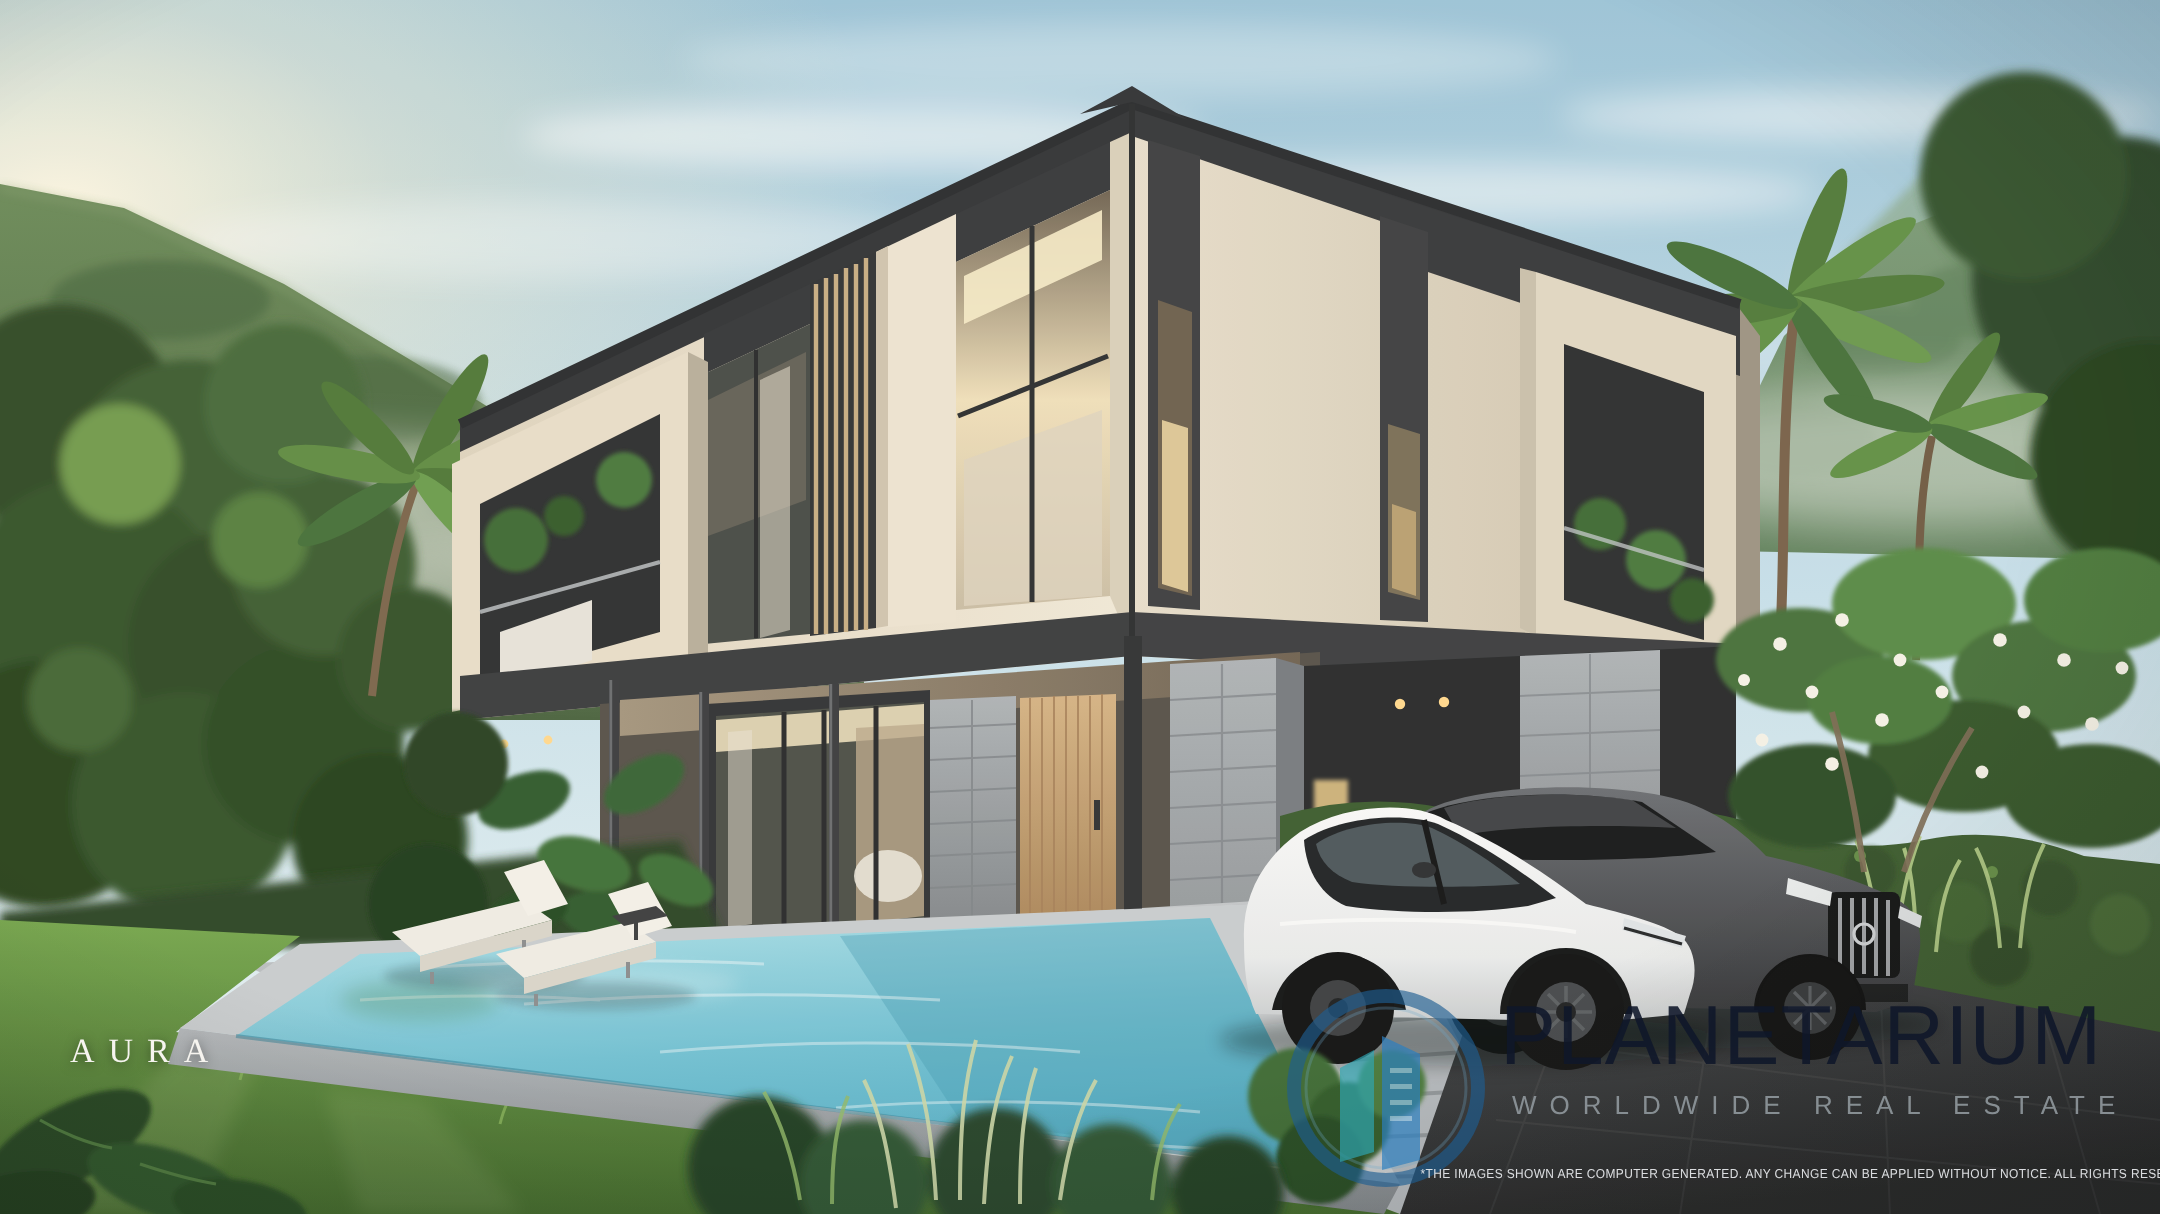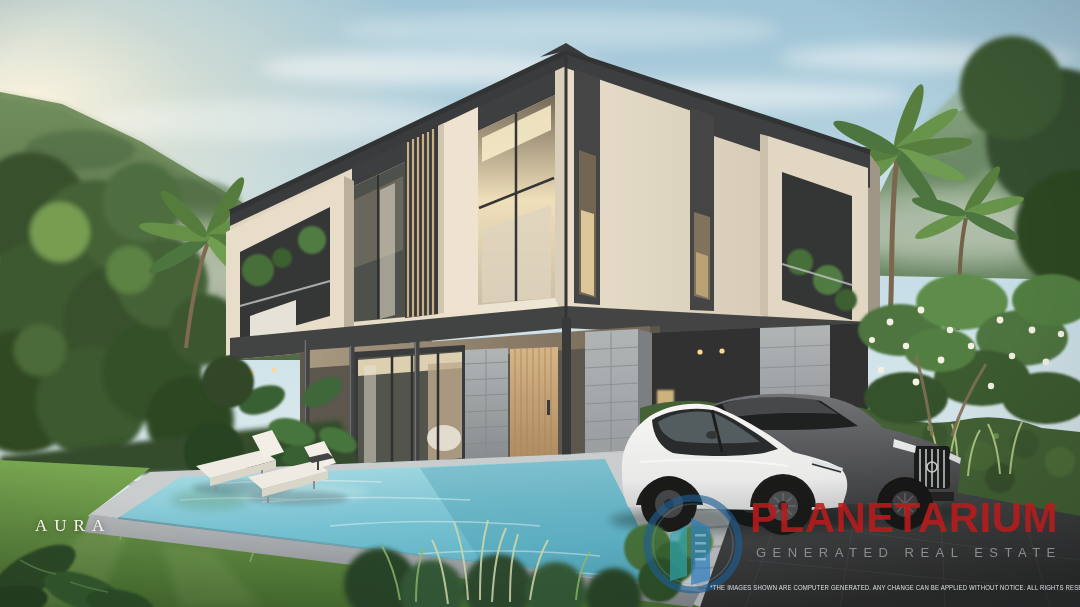--- a/index.html
+++ b/index.html
@@ -3,22 +3,22 @@
 <meta charset="utf-8">
 <style>
   html,body{margin:0;padding:0;background:#111;}
   .stage{position:relative;width:1080px;height:607px;overflow:hidden;background:#a7cfe2;
          font-family:"Liberation Sans",sans-serif;}
   .stage svg.scene{position:absolute;left:0;top:0;}
   .aura{position:absolute;left:35px;top:516px;font-family:"Liberation Serif",serif;
         font-size:17px;letter-spacing:7px;color:#f6f4ef;text-shadow:0 1px 6px rgba(0,0,0,.5);}
   .wm{position:absolute;left:636px;top:488px;width:444px;height:119px;pointer-events:none;}
   .wm-logo{position:absolute;left:0;top:0;opacity:.82;}
-  .wm-brand{position:absolute;left:114px;top:9px;font-weight:bold;font-size:42px;line-height:42px;
-            letter-spacing:.5px;color:#b91c1c;opacity:.88;white-space:nowrap;}
+  .wm-brand{position:absolute;left:114px;top:9px;font-weight:normal;font-size:42px;line-height:42px;
+            letter-spacing:.5px;color:#0f172a;opacity:.88;white-space:nowrap;}
   .wm-tagline{position:absolute;left:120px;top:57px;font-size:13px;letter-spacing:6.5px;
               color:#8e969b;opacity:.92;white-space:nowrap;}
   .disclaimer{position:absolute;left:905px;top:584px;transform:translateX(-50%) scaleX(.92);
               font-size:6.5px;letter-spacing:.2px;color:rgba(233,236,239,.92);white-space:nowrap;}
 </style>
 </head>
 <body>
 
 <div class="stage">
 
@@ -669,18 +669,18 @@
     <polygon points="34,46 51,37 51,88 34,93" opacity=".82" fill="#2ea7b4"></polygon>
     <polygon points="55,30 74,39 74,92 55,97" opacity=".85" fill="#2c7fc0"></polygon>
     <g fill="#cfe8f4" opacity=".55">
       <rect x="59" y="46" width="11" height="2.5"></rect>
           <rect x="59" y="54" width="11" height="2.5"></rect>
       <rect x="59" y="62" width="11" height="2.5"></rect>
           <rect x="59" y="70" width="11" height="2.5"></rect>
     </g>
   </svg>
   <div class="wm-brand">PLANETARIUM</div>
-  <div class="wm-tagline">GENERATED REAL ESTATE</div>
+  <div class="wm-tagline">WORLDWIDE REAL ESTATE</div>
 </div>
 
 <div class="disclaimer">*THE IMAGES SHOWN ARE COMPUTER GENERATED. ANY CHANGE CAN BE APPLIED WITHOUT NOTICE. ALL RIGHTS RESERVED</div>
 
 </div>
 
 </body></html>

